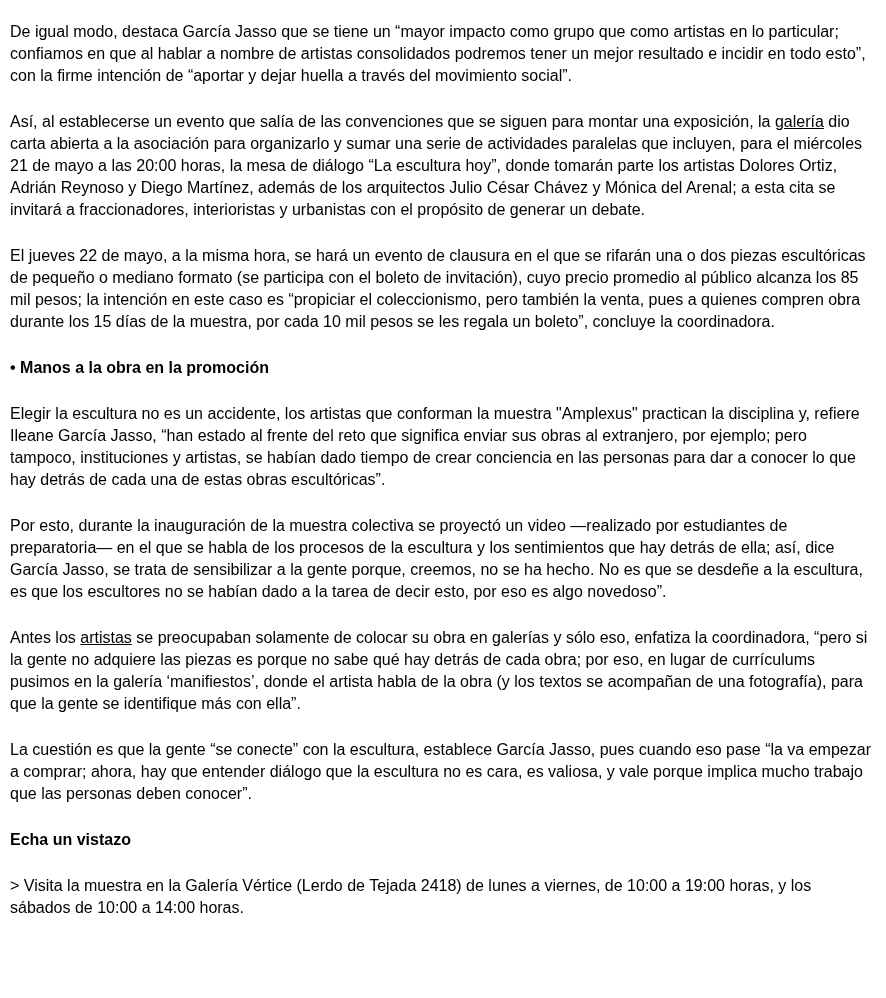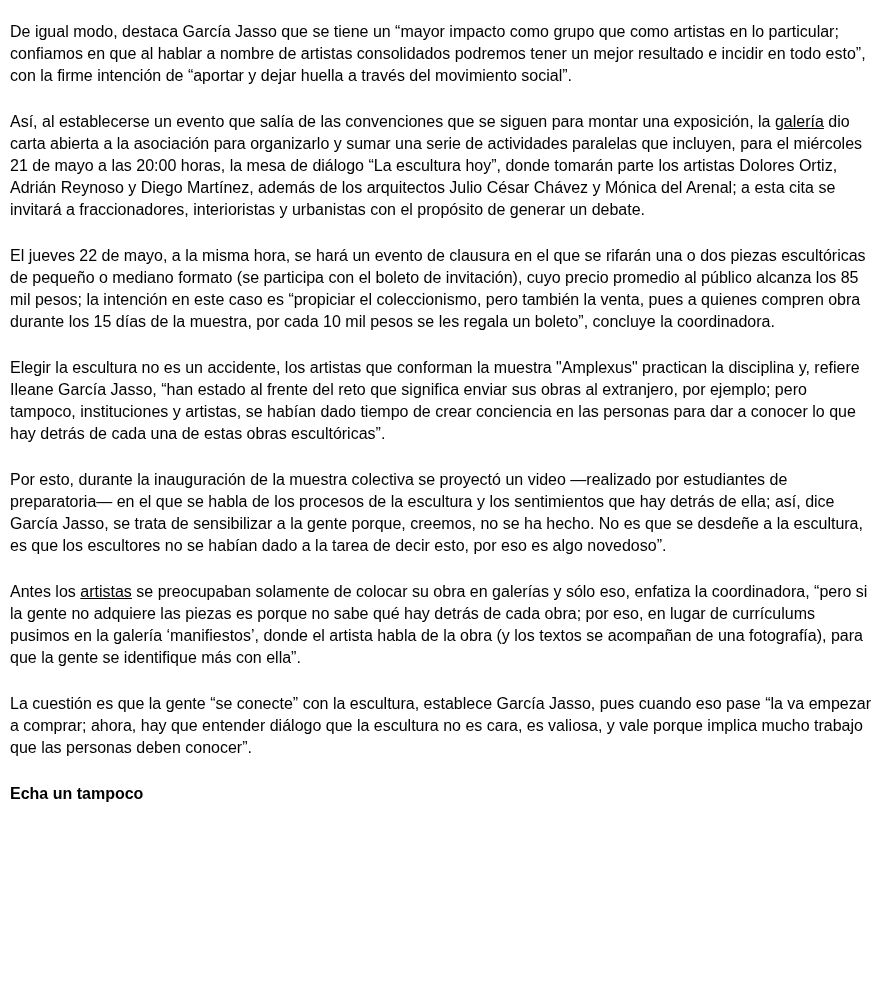--- a/index.html
+++ b/index.html
@@ -38,26 +38,28 @@
 <body>
 
 <article>
 
   <p class="para">De igual modo, destaca García Jasso que se tiene un “mayor impacto como grupo que como artistas en lo particular; confiamos en que al hablar a nombre de artistas consolidados podremos tener un mejor resultado e incidir en todo esto”, con la firme intención de “aportar y dejar huella a través del movimiento social”.</p>
 
   <p class="para"><span>Así, al establecerse un evento que salía de las convenciones que se siguen para montar una exposición, la </span><a href="#" class="doc-link">galería</a><span> dio carta abierta a la asociación para organizarlo y sumar una serie de actividades paralelas que incluyen, para el miércoles 21 de mayo a las 20:00 horas, la mesa de diálogo “La escultura hoy”, donde tomarán parte los artistas Dolores Ortiz, Adrián Reynoso y Diego Martínez, además de los arquitectos Julio César Chávez y Mónica del Arenal; a esta cita se invitará a fraccionadores, interioristas y urbanistas con el propósito de generar un debate.</span></p>
 
   <p class="para">El jueves 22 de mayo, a la misma hora, se hará un evento de clausura en el que se rifarán una o dos piezas escultóricas de pequeño o mediano formato (se participa con el boleto de invitación), cuyo precio promedio al público alcanza los 85 mil pesos; la intención en este caso es “propiciar el coleccionismo, pero también la venta, pues a quienes compren obra durante los 15 días de la muestra, por cada 10 mil pesos se les regala un boleto”, concluye la coordinadora.</p>
 
+  <p class="heading">• Manos a la obra en la promoción</p>
 
   <p class="para">Elegir la escultura no es un accidente, los artistas que conforman la muestra "Amplexus" practican la disciplina y, refiere Ileane García Jasso, “han estado al frente del reto que significa enviar sus obras al extranjero, por ejemplo; pero tampoco, instituciones y artistas, se habían dado tiempo de crear conciencia en las personas para dar a conocer lo que hay detrás de cada una de estas obras escultóricas”.</p>
 
   <p class="para">Por esto, durante la inauguración de la muestra colectiva se proyectó un video —realizado por estudiantes de preparatoria— en el que se habla de los procesos de la escultura y los sentimientos que hay detrás de ella; así, dice García Jasso, se trata de sensibilizar a la gente porque, creemos, no se ha hecho. No es que se desdeñe a la escultura, es que los escultores no se habían dado a la tarea de decir esto, por eso es algo novedoso”.</p>
 
   <p class="para"><span>Antes los </span><a href="#" class="doc-link">artistas</a><span> se preocupaban solamente de colocar su obra en galerías y sólo eso, enfatiza la coordinadora, “pero si la gente no adquiere las piezas es porque no sabe qué hay detrás de cada obra; por eso, en lugar de currículums pusimos en la galería ‘manifiestos’, donde el artista habla de la obra (y los textos se acompañan de una fotografía), para que la gente se identifique más con ella”.</span></p>
 
   <p class="para">La cuestión es que la gente “se conecte” con la escultura, establece García Jasso, pues cuando eso pase “la va empezar a comprar; ahora, hay que entender diálogo que la escultura no es cara, es valiosa, y vale porque implica mucho trabajo que las personas deben conocer”.</p>
 
 
-  <p class="heading">Echa un tampoco</p>
+  <p class="heading">Echa un vistazo</p>
 
+  <p class="para">&gt; Visita la muestra en la Galería Vértice (Lerdo de Tejada 2418) de lunes a viernes, de 10:00 a 19:00 horas, y los sábados de 10:00 a 14:00 horas.</p>
 
 </article>
 
 </body></html>

